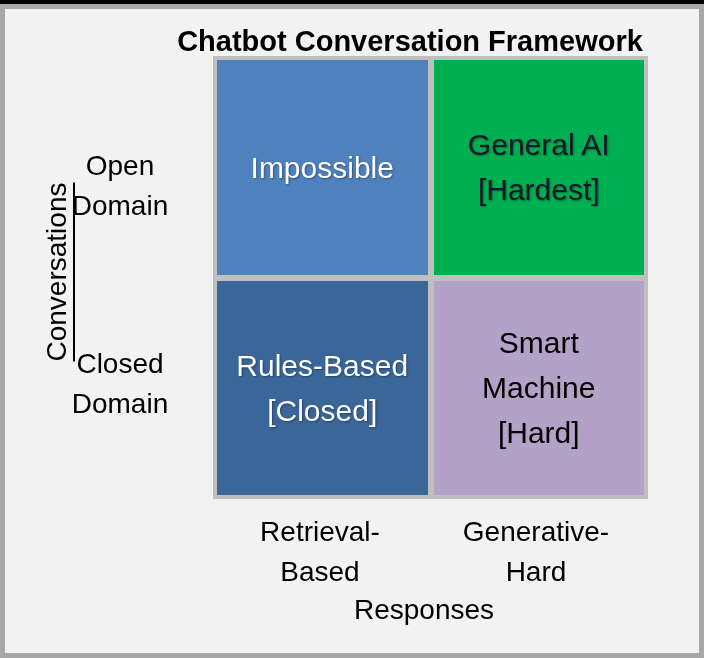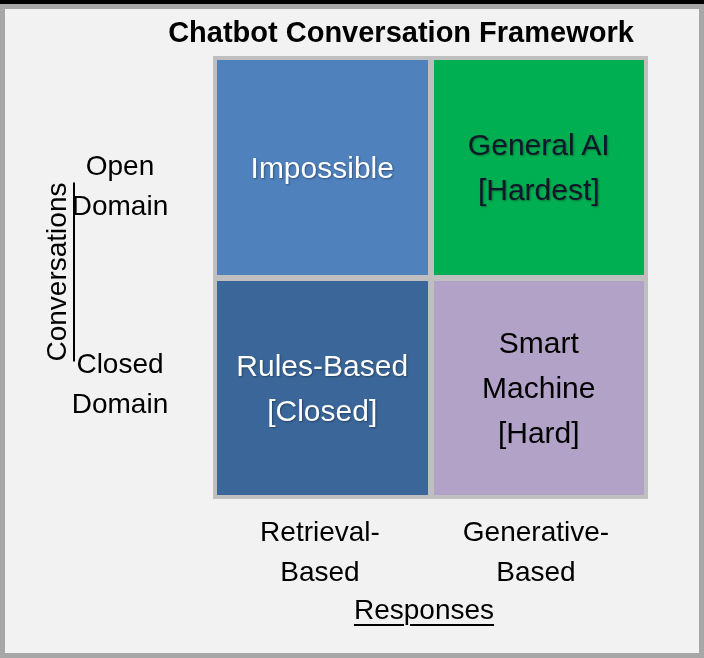--- a/index.html
+++ b/index.html
@@ -26,21 +26,21 @@
     left: 0; top: 4px;
     width: 704px; height: 654px;
     box-sizing: border-box;
     border: 5px solid var(--outer-frame, #A7A7A7);
     background: var(--background, #F1F2F1);
   }
   .diagram-title {
     position: absolute;
     left: 149px; top: 12px;
     width: 504px;
-    margin: 0;
+    margin: 9px;
     text-align: center;
     font-size: 29px;
     font-weight: bold;
     line-height: 40px;
     color: var(--title-text, #000);
     letter-spacing: 0px;
   }
   .matrix {
     position: absolute;
     left: 213px; top: 56px;
@@ -101,21 +101,20 @@
   .col-label.retrieval  { left: 210px; }
   .col-label.generative { left: 426px; }
   .x-axis-label {
     position: absolute;
     left: 324px; top: 592px;
     width: 200px;
     text-align: center;
     font-size: 28px;
     line-height: 36px;
     color: #000;
-    text-decoration: underline;
     text-underline-offset: 5px;
     text-decoration-thickness: 2px;
   }
 </style>
 </head>
 <body>
 
 <div class="top-bar"></div>
 <div class="frame"></div>
 
@@ -143,15 +142,15 @@
 <div class="row-label open">Open
 Domain</div>
 <div class="row-label closed">Closed
 Domain</div>
 
 <div class="y-axis-label">Conversations</div>
 
 <div class="col-label retrieval">Retrieval-
 Based</div>
 <div class="col-label generative">Generative-
-Based</div>
+Hard</div>
 
 <div class="x-axis-label">Responses</div>
 
 </body></html>

